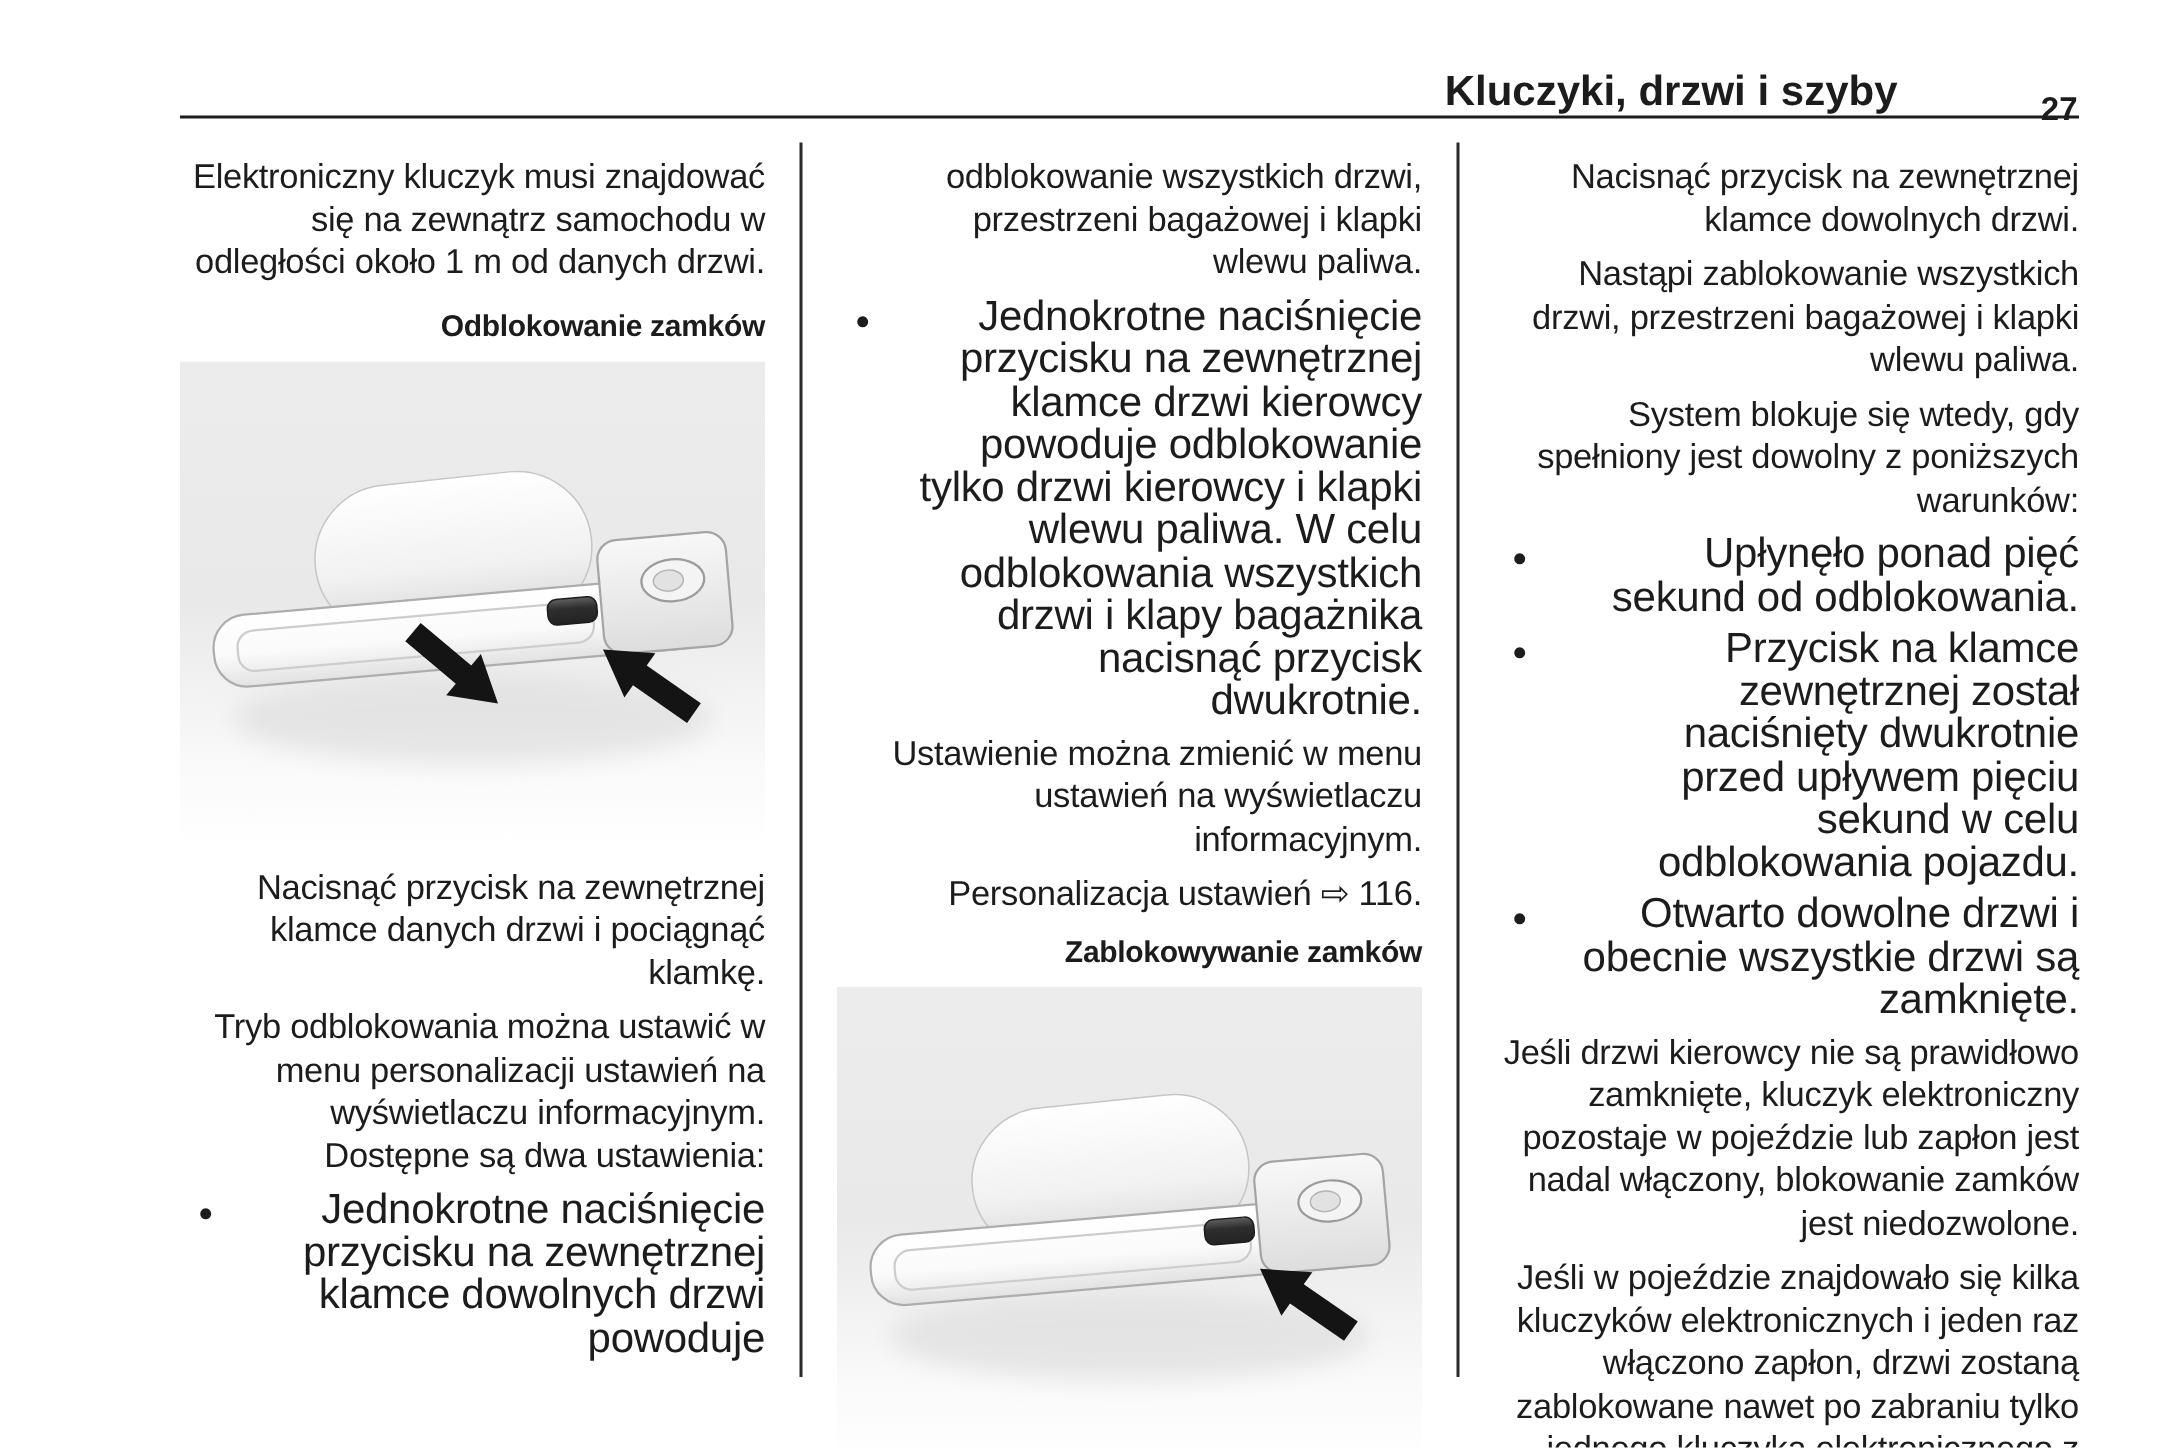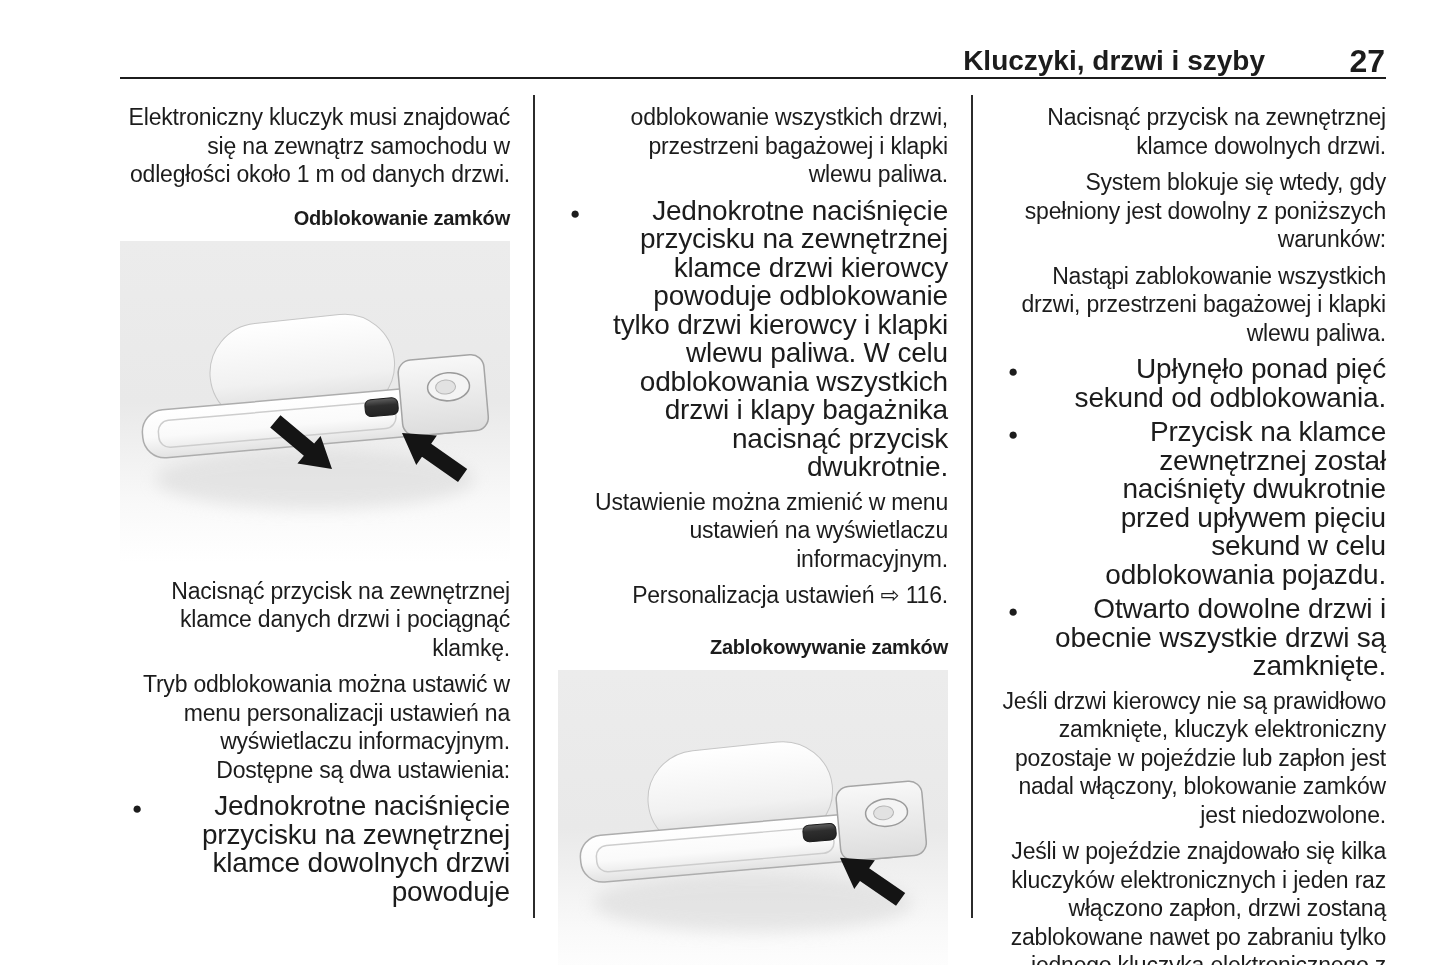--- a/index.html
+++ b/index.html
@@ -10,22 +10,22 @@
     color:#1c1c1c;
   }
   .page { position:absolute; inset:0; background:#ffffff;border-radius:25px; }
 
   
   .hdr-title {
     position:absolute; top:46px; right:180px;
     font-size:28px; font-weight:bold; line-height:30px; white-space:nowrap;
   }
   .hdr-page {
-    position:absolute; top:46px; right:60px;
-    font-size:32px; font-weight:bold; line-height:30px;
+    position:absolute; top:58px; right:60px;
+    font-size:22px; font-weight:bold; line-height:30px;
   }
   .hdr-rule {
     position:absolute; top:77px; left:120px; width:1266px; height:2px;
     background:#1c1c1c;
   }
 
   
   .cols {
     position:absolute; top:95px; left:120px; width:1266px;
     display:flex; align-items:flex-start;
@@ -140,34 +140,34 @@
 
     <div class="vsep"></div>
 
     <div class="col">
       <p class="cont first">odblokowanie wszystkich drzwi, przestrzeni bagażowej i klapki wlewu paliwa.</p>
       <ul class="blt">
         <li>Jednokrotne naciśnięcie przycisku na zewnętrznej klamce drzwi kierowcy powoduje odblokowanie tylko drzwi kierowcy i klapki wlewu paliwa. W celu odblokowania wszystkich drzwi i klapy bagażnika nacisnąć przycisk dwukrotnie.</li>
       </ul>
       <p>Ustawienie można zmienić w menu ustawień na wyświetlaczu informacyjnym.</p>
       <p>Personalizacja ustawień ⇨ 116.</p>
-      <h2 style="margin-top:22px">Zablokowywanie zamków</h2>
+      <h2 style="margin-top:10px">Zablokowywanie zamków</h2>
 
       <svg class="figure figure2" viewBox="0 0 390 322" preserveAspectRatio="none" role="img">
         <use href="#handle-art"></use>
         <use href="#arrow-shape" transform="translate(282,192) rotate(35)"></use>
       </svg>
     </div>
 
     <div class="vsep"></div>
 
     <div class="col">
       <p class="first">Nacisnąć przycisk na zewnętrznej klamce dowolnych drzwi.</p>
+      <p>Nastąpi zablokowanie wszystkich drzwi, przestrzeni bagażowej i klapki wlewu paliwa.</p>
       <p>System blokuje się wtedy, gdy spełniony jest dowolny z poniższych warunków:</p>
-      <p>Nastąpi zablokowanie wszystkich drzwi, przestrzeni bagażowej i klapki wlewu paliwa.</p>
       <ul class="blt">
         <li>Upłynęło ponad pięć sekund od odblokowania.</li>
         <li>Przycisk na klamce zewnętrznej został naciśnięty dwukrotnie przed upływem pięciu sekund w celu odblokowania pojazdu.</li>
         <li>Otwarto dowolne drzwi i obecnie wszystkie drzwi są zamknięte.</li>
       </ul>
       <p>Jeśli drzwi kierowcy nie są prawidłowo zamknięte, kluczyk elektroniczny pozostaje w pojeździe lub zapłon jest nadal włączony, blokowanie zamków jest niedozwolone.</p>
       <p>Jeśli w pojeździe znajdowało się kilka kluczyków elektronicznych i jeden raz włączono zapłon, drzwi zostaną zablokowane nawet po zabraniu tylko jednego kluczyka elektronicznego z pojazdu.</p>
     </div>
 
   </div>

